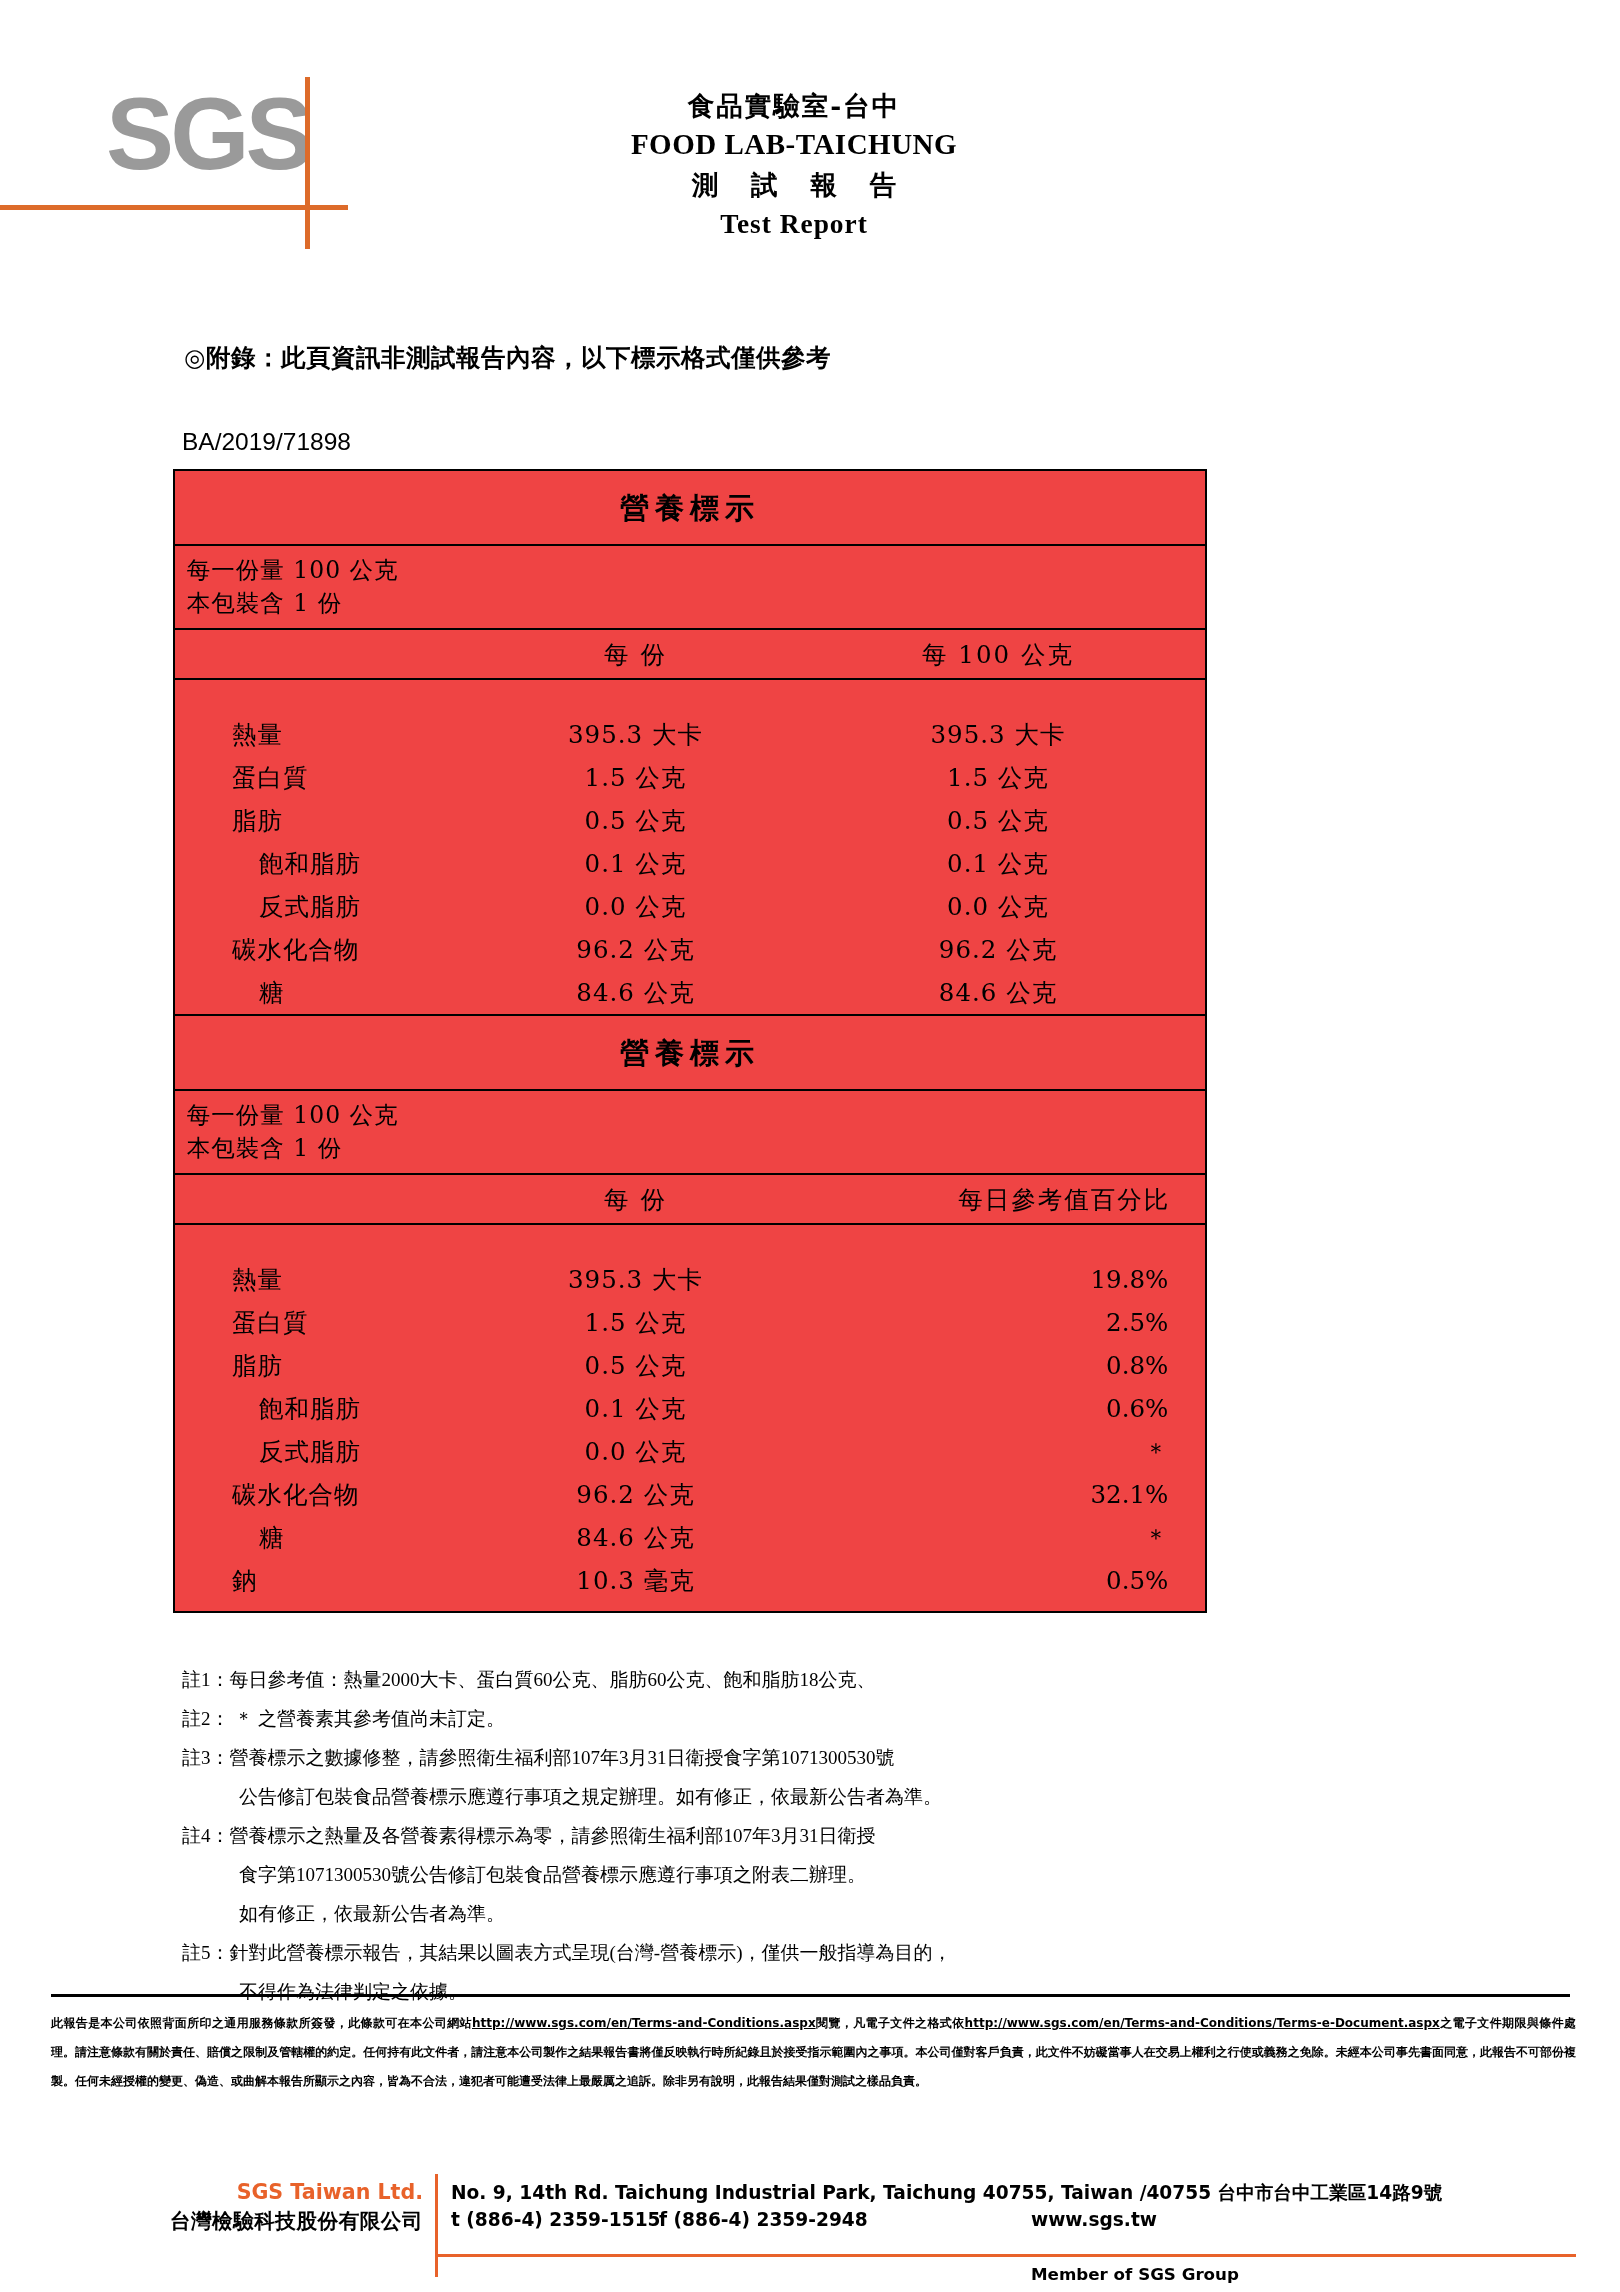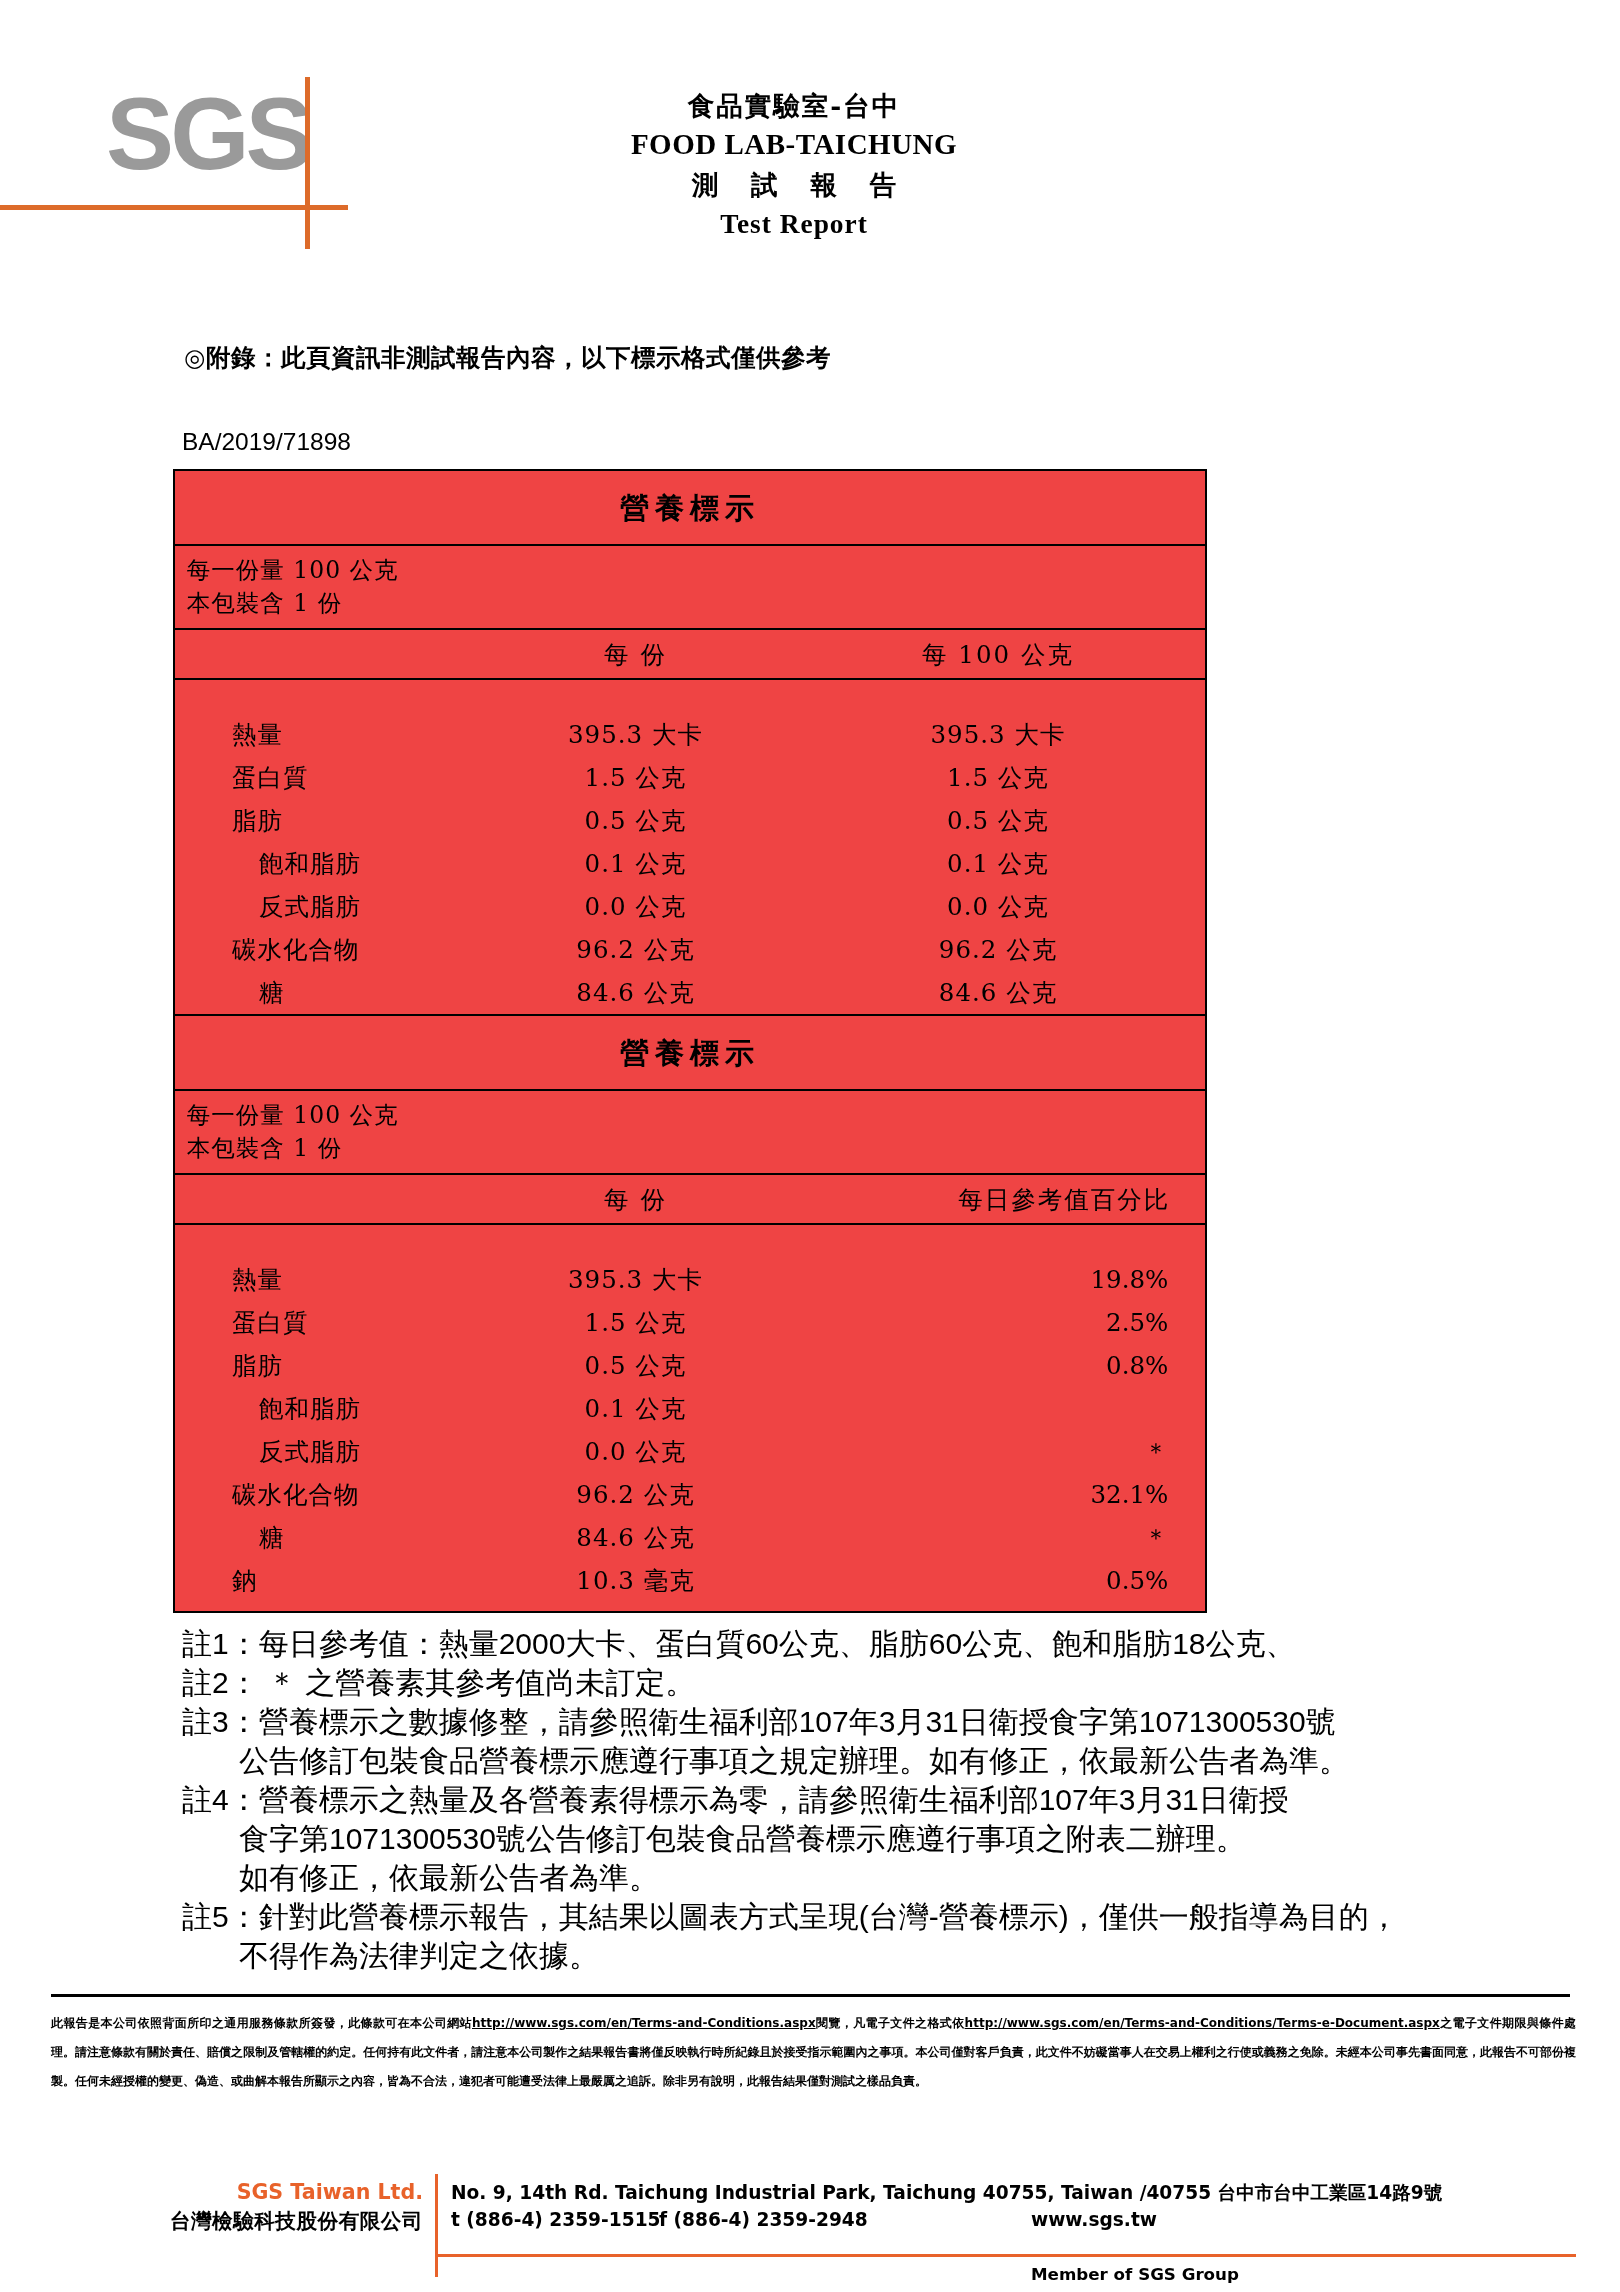--- a/index.html
+++ b/index.html
@@ -170,24 +170,24 @@
   .nrow .c0 { width: 284px; padding-left: 57px; box-sizing: border-box; letter-spacing: 1px; }
   .nrow .c0.indent { padding-left: 84px; }
   .nrow .c1 { width: 353px; text-align: center; letter-spacing: 1px; }
   .nrow .c2 { width: 372px; text-align: center; letter-spacing: 1px; }
   .nrow .c2r { width: 372px; text-align: right; padding-right: 15.7px; box-sizing: border-box; }
 
   
   .notes {
     position: absolute;
     left: 182px;
-    top: 1624px;
+    top: 1660px;
     width: 1264px;
-    font-family: Liberation Sans, sans-serif;
-    font-size: 30px;
+    font-family: Liberation Serif, serif;
+    font-size: 19px;
     line-height: 39px;
   }
   .note-line { white-space: nowrap; }
   .note-line.ind1 { padding-left: 57px; }
 
   
   .disclaimer-rule {
     position: absolute;
     left: 51px;
     top: 1994px;
@@ -384,20 +384,21 @@
           <div class="c2r">2.5%</div>
         </div>
         <div class="nrow">
           <div class="c0">脂肪</div>
           <div class="c1">0.5 公克</div>
           <div class="c2r">0.8%</div>
         </div>
         <div class="nrow">
           <div class="c0 indent">飽和脂肪</div>
           <div class="c1">0.1 公克</div>
+          <div class="c2r">0.6%</div>
         </div>
         <div class="nrow">
           <div class="c0 indent">反式脂肪</div>
           <div class="c1">0.0 公克</div>
           <div class="c2r">＊</div>
         </div>
         <div class="nrow">
           <div class="c0">碳水化合物</div>
           <div class="c1">96.2 公克</div>
           <div class="c2r">32.1%</div>

